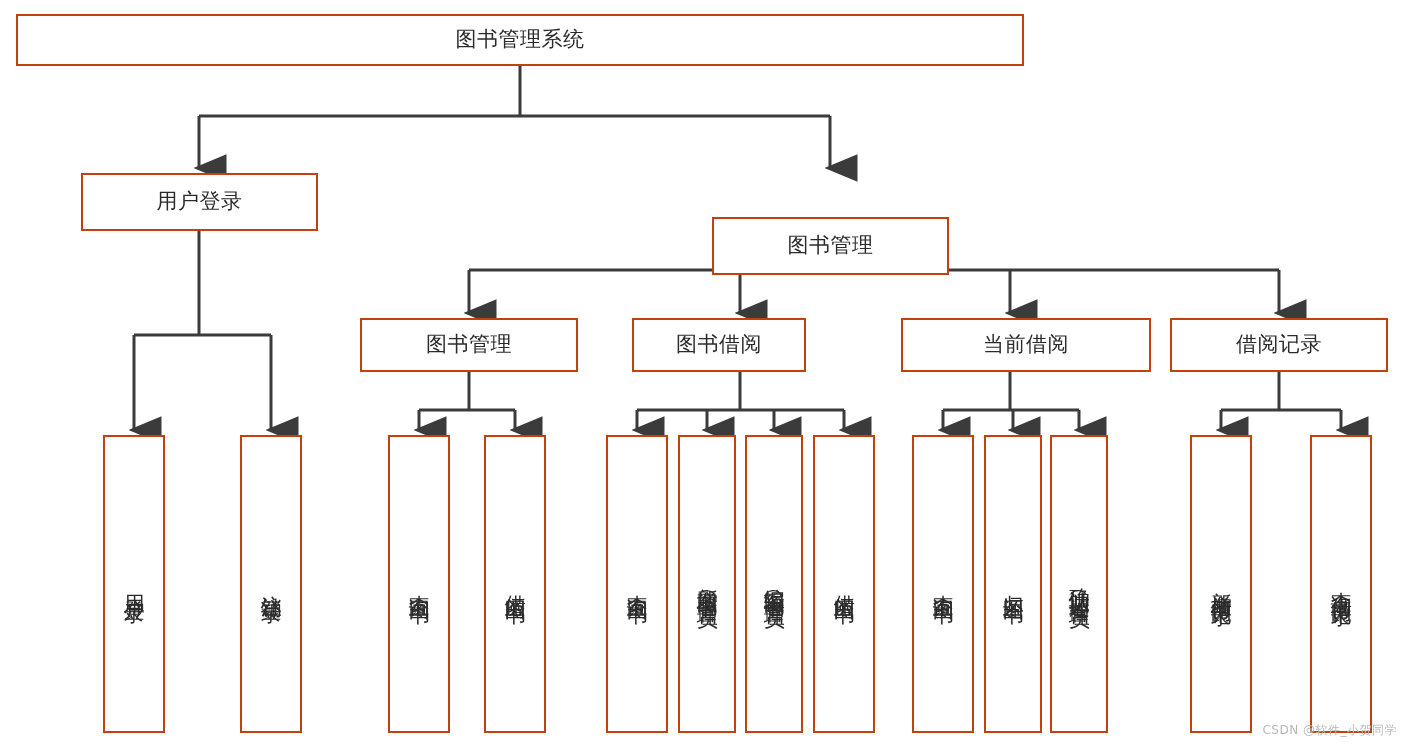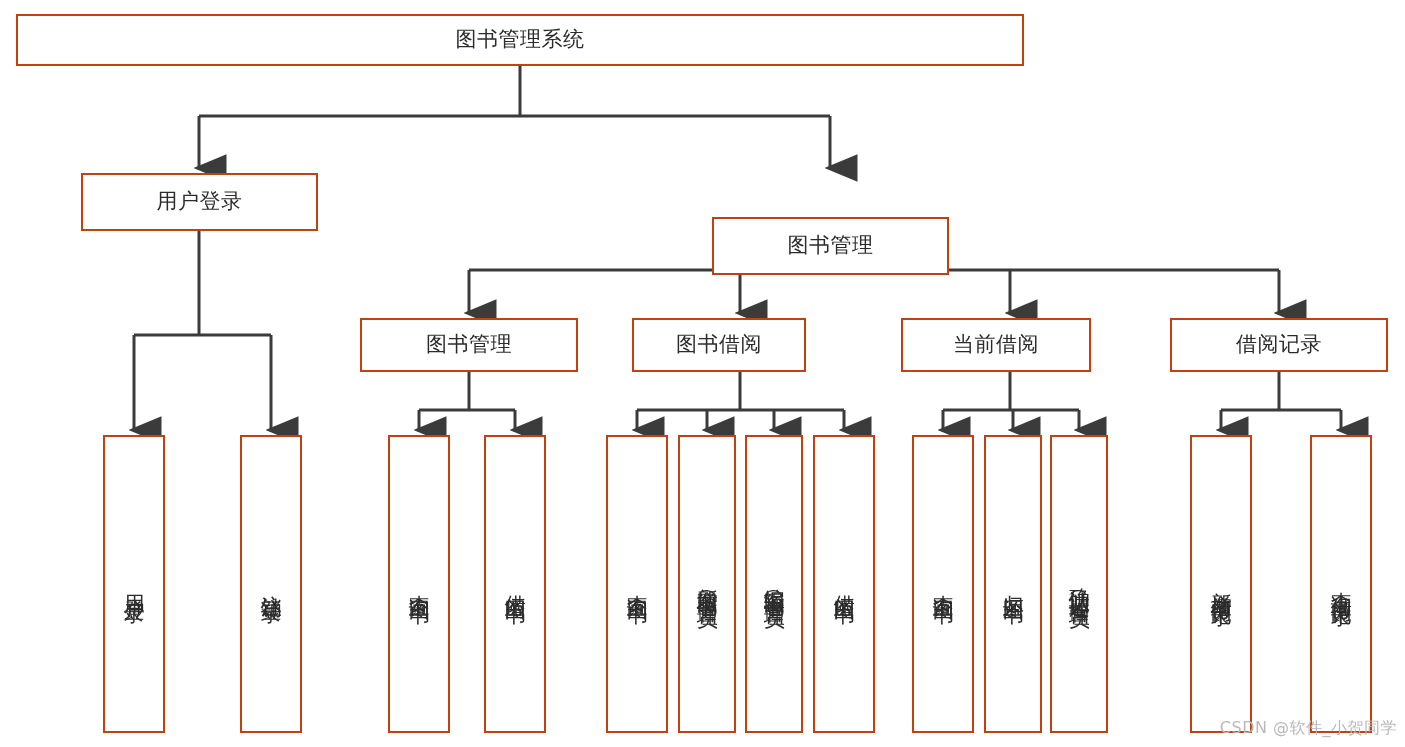--- a/index.html
+++ b/index.html
@@ -53,21 +53,21 @@
   }
   .node.v .vtext {
     writing-mode: vertical-rl;
     text-orientation: upright;
     display: block;
   }
   #watermark {
     position: absolute;
     right: 8px;
     bottom: 8px;
-    font-size: 16px;
+    font-size: 12px;
     color: #b9b9b9;
     letter-spacing: 0.5px;
     white-space: nowrap;
     font-family: "DejaVu Sans", "Liberation Sans", sans-serif;
     margin-left: 16px;
   }
 </style>
 </head>
 <body>
 
@@ -126,21 +126,21 @@
       </div>
       <div class="node h" id="node-book-manage" style="left: 712px; top: 173px; width: 237px; height: 58px; margin-top: 44px;">
         <span class="">图书管理</span>
       </div>
       <div class="node h" id="node-new-book-recommend" style="left: 360px; top: 318px; width: 218px; height: 54px;">
         <span class="">图书管理</span>
       </div>
       <div class="node h" id="node-book-borrow" style="left: 632px; top: 318px; width: 174px; height: 54px;">
         <span class="">图书借阅</span>
       </div>
-      <div class="node h" id="node-current-borrow" style="left: 901px; top: 318px; width: 190px; height: 54px;">
+      <div class="node h" id="node-current-borrow" style="left: 901px; top: 318px; width: 250px; height: 54px;">
         <span class="">当前借阅</span>
       </div>
       <div class="node h" id="node-borrow-record" style="left: 1170px; top: 318px; width: 218px; height: 54px;">
         <span class="">借阅记录</span>
       </div>
       <div class="node v" id="node-leaf-user-login" style="left: 103px; top: 435px; width: 62px; height: 298px;">
         <span class="vtext">用户登录</span>
       </div>
       <div class="node v" id="node-leaf-logout-login" style="left: 240px; top: 435px; width: 62px; height: 298px;">
         <span class="vtext">注销登录</span>

